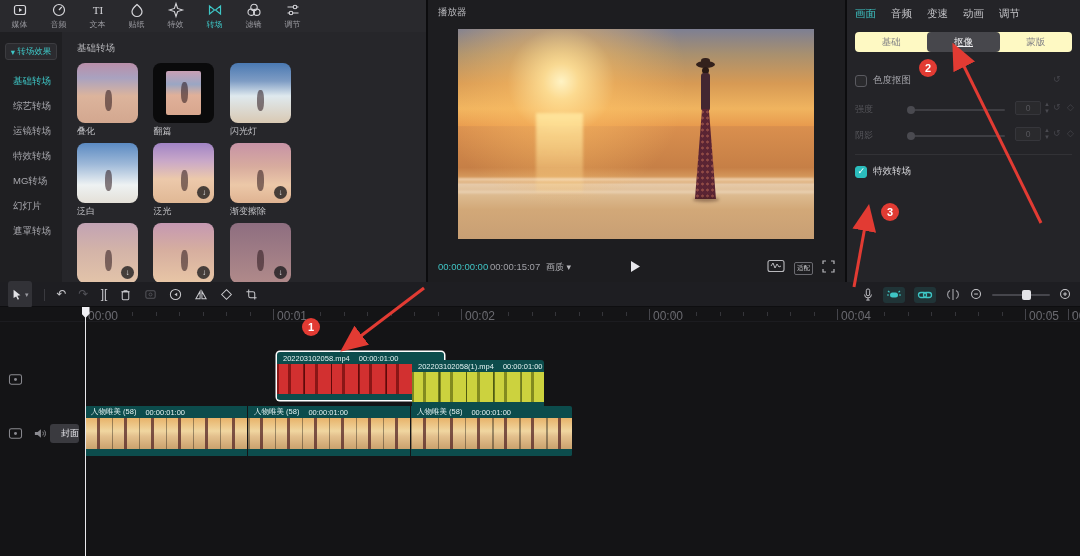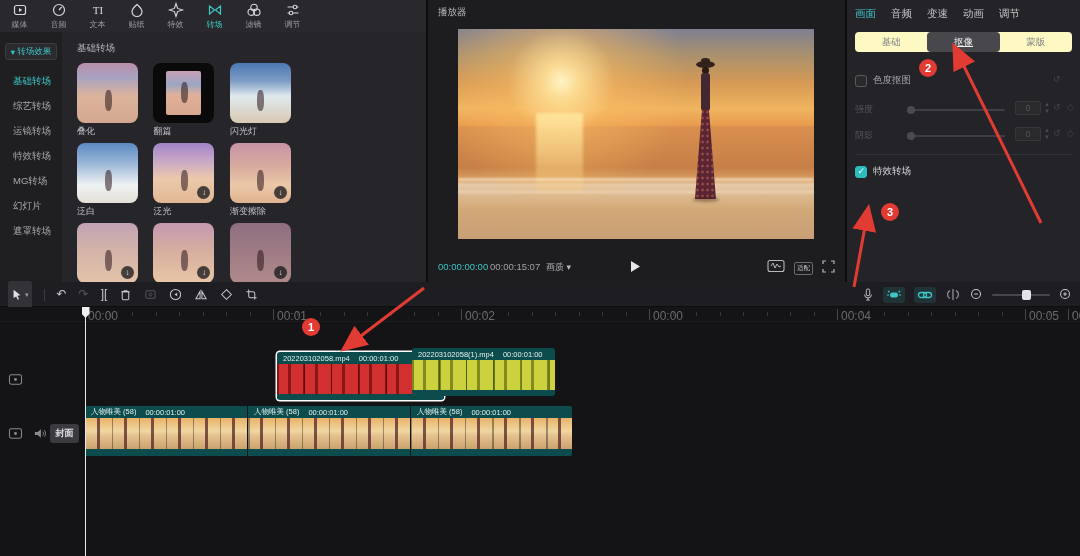--- a/index.html
+++ b/index.html
@@ -111,21 +111,21 @@
       repeating-linear-gradient(90deg, rgba(70,0,0,.55) 0 1.5px, transparent 1.5px 11px, rgba(90,5,5,.6) 11px 14px, transparent 14px 27px),
       repeating-linear-gradient(90deg,#d23030 0 26px,#7e1414 26px 27.5px); }
   .strip.green { background:
       repeating-linear-gradient(90deg, rgba(50,60,0,.5) 0 1.5px, transparent 1.5px 11px, rgba(70,80,5,.55) 11px 14px, transparent 14px 27px),
       repeating-linear-gradient(90deg,#ccd23e 0 26px,#6d7a20 26px 27.5px); }
   .strip.beach { background:
       repeating-linear-gradient(90deg, rgba(0,0,0,.35) 0 1.5px, transparent 1.5px 12px, rgba(86,38,38,.75) 12px 15px, transparent 15px 27px),
       linear-gradient(180deg,#e8b36a 0%,#f0d6a0 42%,#e4c18e 58%,#caa26d 100%); }
   .clip-foot { height:5px; background:#0c4c4c; }
   .trk-ico { position:absolute; color:#8a8a90; cursor:pointer; }
-  .cover-btn { position:absolute; left:50px; top:102px; width:29px; height:19px; background:#3a3a3f; border-radius:3px; color:#e6e6ea; font-size:9px; text-align:center; line-height:19px; cursor:pointer;font-weight:bold; }
+  .cover-btn { position:absolute; left:50px; top:102px; width:29px; height:19px; background:#3a3a3f; border-radius:3px; color:#e6e6ea; font-size:9px; text-align:right; line-height:19px; cursor:pointer; }
   .playhead { position:absolute; left:85px; top:25px; width:1px; height:249px; background:#e8e8ec; z-index:5; cursor:ew-resize; }
   .ph-head { position:absolute; left:-3.5px; top:0; width:8px; height:11px; background:#f0f0f4; clip-path:polygon(0 0,100% 0,100% 62%,50% 100%,0 62%); }
 
   .annot { position:absolute; left:0; top:0; width:1080px; height:556px; pointer-events:none; z-index:20; }
   svg { overflow:visible; }
 </style>
 </head>
 <body>
 
 <div class="app">
@@ -500,21 +500,21 @@
       <span class="cover-btn">封面</span>
 
       <div class="clip sel" style="left:243px;top:30px;width:167px;height:48px;">
         <div class="clip-head">
           <span>202203102058.mp4</span>
           <span>00:00:01:00</span>
         </div>
         <div class="strip red" style="height:30px;"></div>
         <div class="clip-foot"></div>
       </div>
-      <div class="clip" style="left:412px;top:26px;width:143px;height:48px;">
+      <div class="clip" style="left:412px;top:38px;width:132px;height:48px;">
         <div class="clip-head">
           <span>202203102058(1).mp4</span>
           <span>00:00:01:00</span>
         </div>
         <div class="strip green" style="height:30px;"></div>
         <div class="clip-foot"></div>
       </div>
 
       <div class="clip" style="left:85px;top:84px;width:162px;height:50px;border-radius:2px 0 0 2px;">
         <div class="clip-head">

